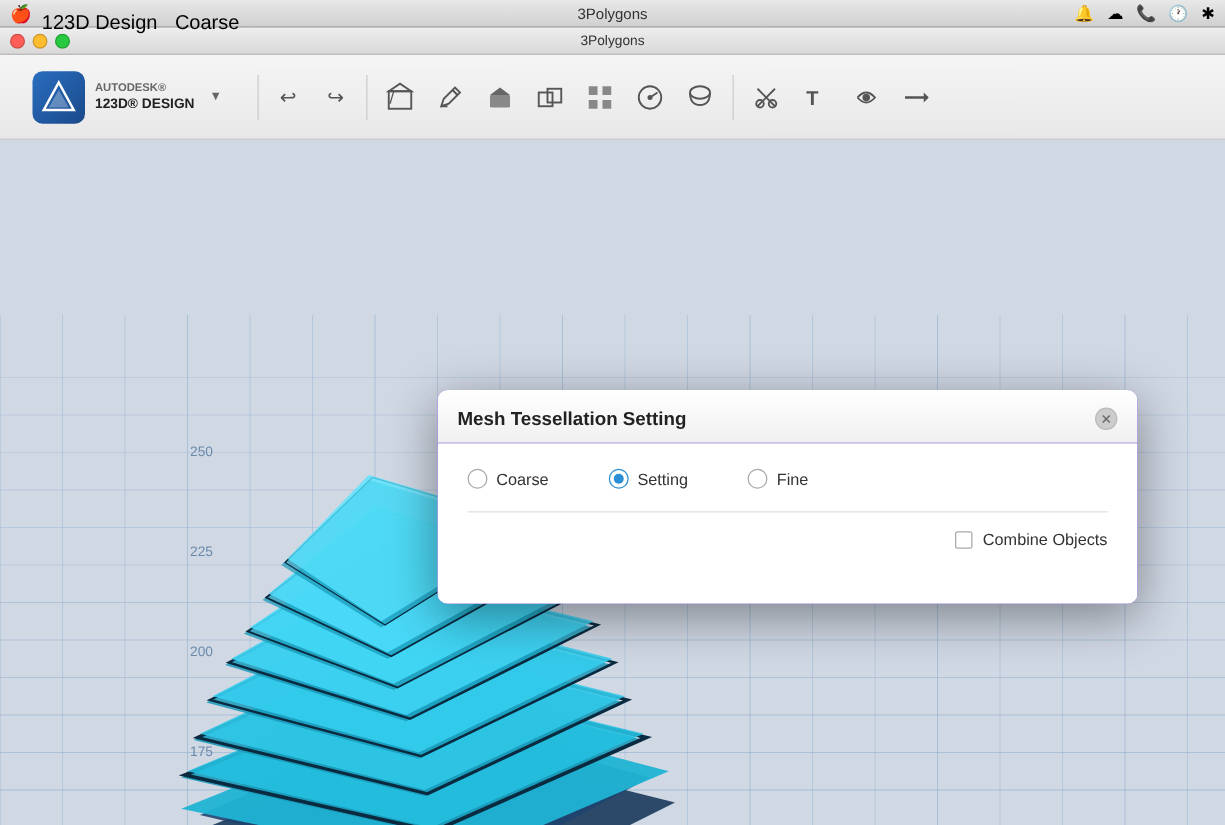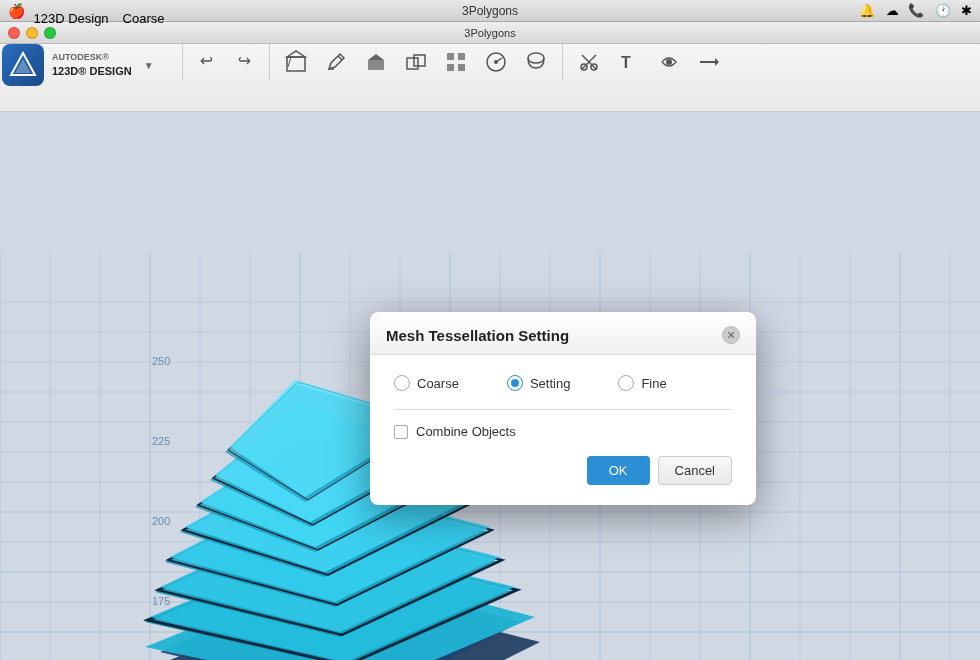--- a/index.html
+++ b/index.html
@@ -25,21 +25,21 @@
     .mac-titlebar .apple-menu {
       margin-left: 8px;
       font-size: 14px;
       font-weight: bold;
       cursor: pointer;
     }
     .mac-titlebar .menu-items {
       display: flex;
       gap: 14px;
       margin-left: 8px;
-      font-size: 13px;
+      font-size: 16px;
       margin-top: 16px;
     }
     .mac-titlebar .menu-items span { cursor: pointer; }
     .mac-titlebar .title {
       position: absolute;
       left: 50%;
       transform: translateX(-50%);
       font-size: 12px;
       color: #333;
       font-weight: 500;
@@ -51,22 +51,22 @@
       gap: 10px;
       font-size: 13px;
     }
 
     
     .app-toolbar {
       height: 68px;
       background: linear-gradient(to bottom, #f5f5f5, #e8e8e8);
       border-bottom: 1px solid #ccc;
       display: flex;
-      align-items: flex-start;
-      padding: 0 2px;
+      align-items: center;
+      padding: 0 26px;
       position: relative;
       z-index: 90;
     }
     .app-logo {
       display: flex;
       align-items: center;
       gap: 8px;
       margin-right: 20px;
     }
     .logo-icon {
@@ -151,22 +151,22 @@
       position: absolute;
       top: 0; left: 0;
       width: 100%; height: 100%;
       z-index: 200;
     }
 
     
     .dialog {
       position: absolute;
       top: 200px;
-      left: 370px;
-      width: 386px;
+      left: 350px;
+      width: 560px;
       background: #8b5cf6;
       border-radius: 8px;
       box-shadow: 0 10px 40px rgba(0,0,0,0.4);
       overflow: hidden;
     }
     .dialog-header {
       background: linear-gradient(to bottom, #ffffff, #f0f0f0);
       padding: 14px 16px 10px;
       display: flex;
       align-items: center;
@@ -237,21 +237,22 @@
     .dialog-separator {
       height: 1px;
       background: #e0e0e0;
       margin: 4px 0 14px;
     }
 
     .checkbox-row {
       display: flex;
       align-items: center;
       gap: 8px;
-      margin-bottom: 17px;
+      margin-bottom: 28px;
+      justify-content: flex-end;
     }
     .checkbox-box {
       width: 14px;
       height: 14px;
       border: 1.5px solid #aaa;
       background: white;
       border-radius: 2px;
       cursor: pointer;
     }
     .checkbox-label {
@@ -579,20 +580,16 @@
           </label>
         </div>
 
         <div class="dialog-separator"></div>
 
         <div class="checkbox-row">
           <div class="checkbox-box"></div>
           <span class="checkbox-label">Combine Objects</span>
         </div>
 
-        <div class="dialog-footer">
-          <button class="btn-ok">OK</button>
-          <button class="btn-cancel">Cancel</button>
-        </div>
       </div>
     </div>
   </div>
 </div>
 
 </body></html>

